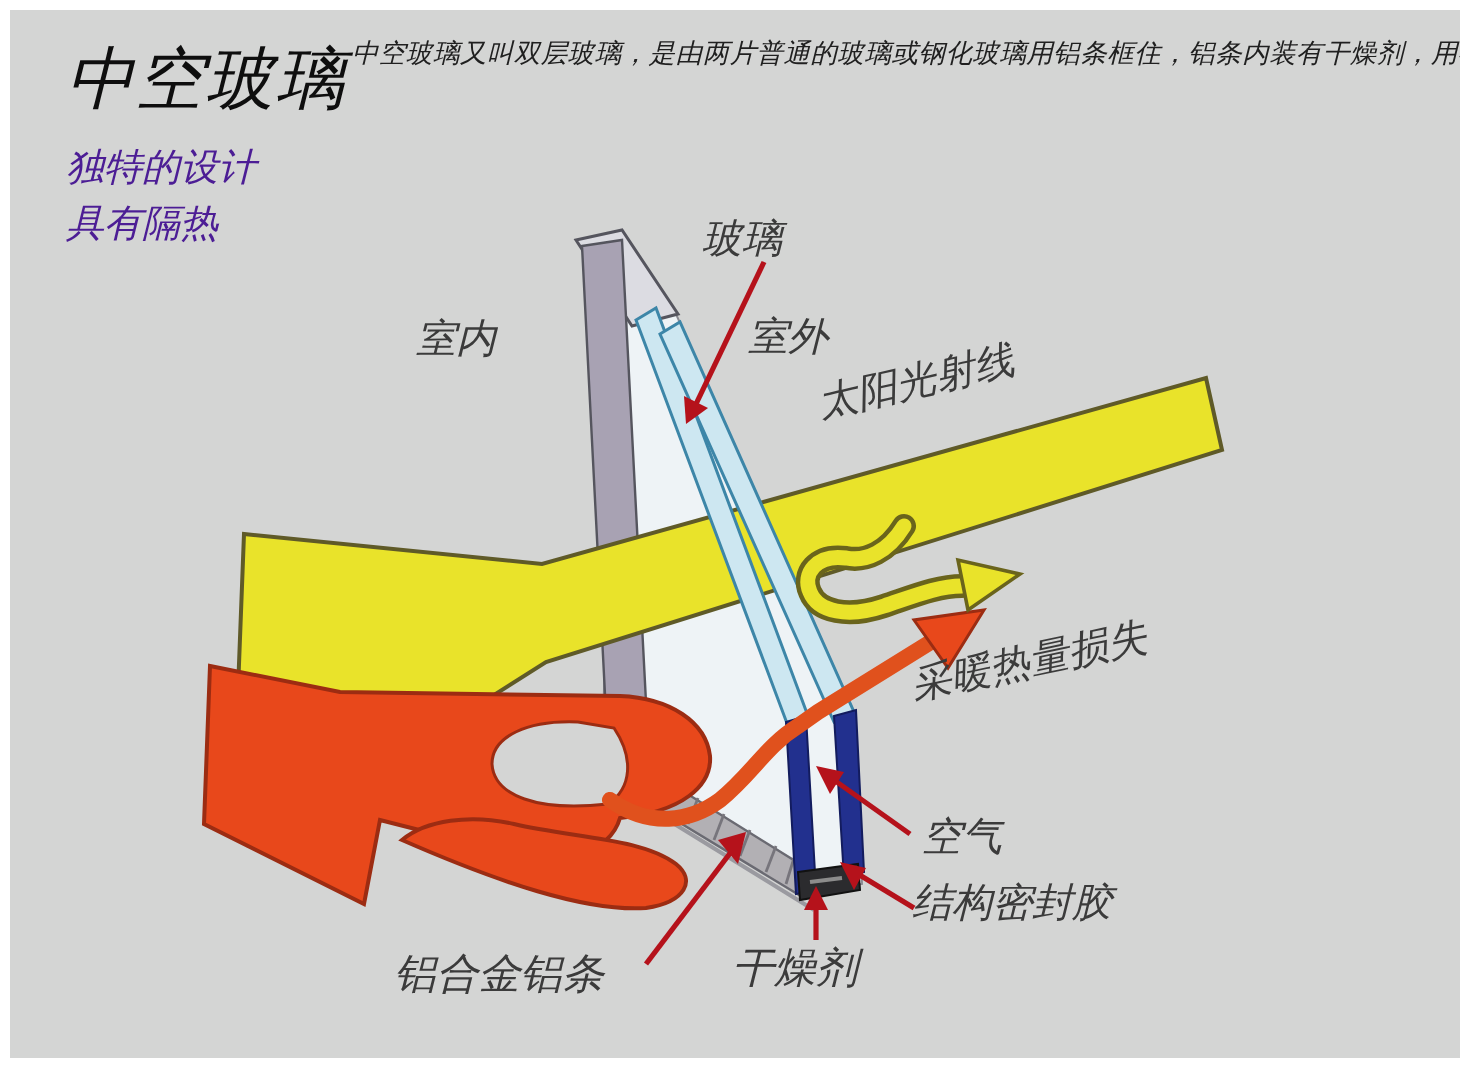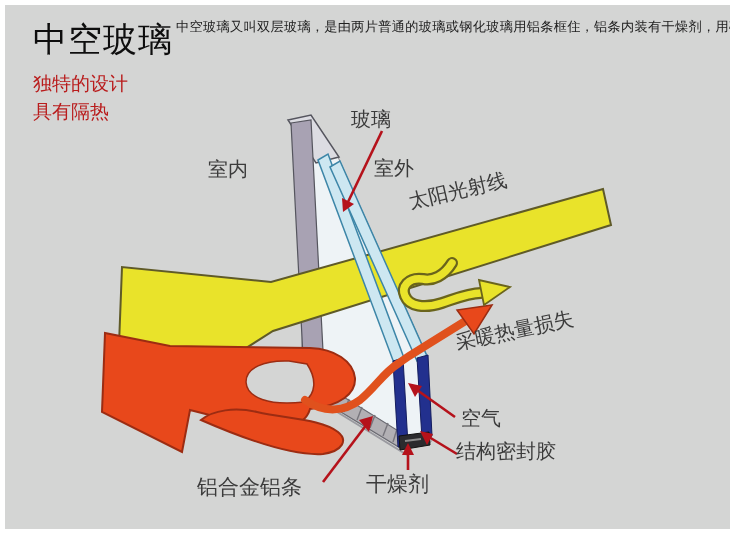--- a/index.html
+++ b/index.html
@@ -1,23 +1,23 @@
 <!DOCTYPE html>
 <html><head>
 <meta charset="utf-8">
 <style>
   html,body{margin:0;padding:0;}
   body{width:735px;height:534px;overflow:hidden;background:#ffffff;
        font-family:"Liberation Sans","DejaVu Sans",sans-serif;}
-  .frame{position:relative;width:735px;height:392px;background:#ffffff;}
+  .frame{position:relative;width:735px;height:392px;background:#ffffff;font-style:italic;}
   .canvas{position:absolute;left:5px;top:5px;width:725px;height:524px;
           background:#d4d5d4;overflow:hidden;}
   .abs{position:absolute;}
   .title{font-size:34px;font-weight:500;color:#0e0e0e;letter-spacing:1px;white-space:nowrap;}
-  .subline{font-size:19px;font-weight:400;color:#b91c1c;white-space:nowrap;}
+  .subline{font-size:19px;font-weight:400;color:#4c1d95;white-space:nowrap;}
   .desc{width:548px;font-size:13.2px;line-height:22px;color:#202020;letter-spacing:.3px;}
   .desc div{white-space:nowrap;}
   .lbl{font-size:20px;font-weight:500;color:#3b3b3b;white-space:nowrap;}
   .lbl.big{font-size:21px;}
   .rot{transform-origin:0 0;}
   svg{position:absolute;left:0;top:0;}
 </style>
 </head>
 <body>
 

